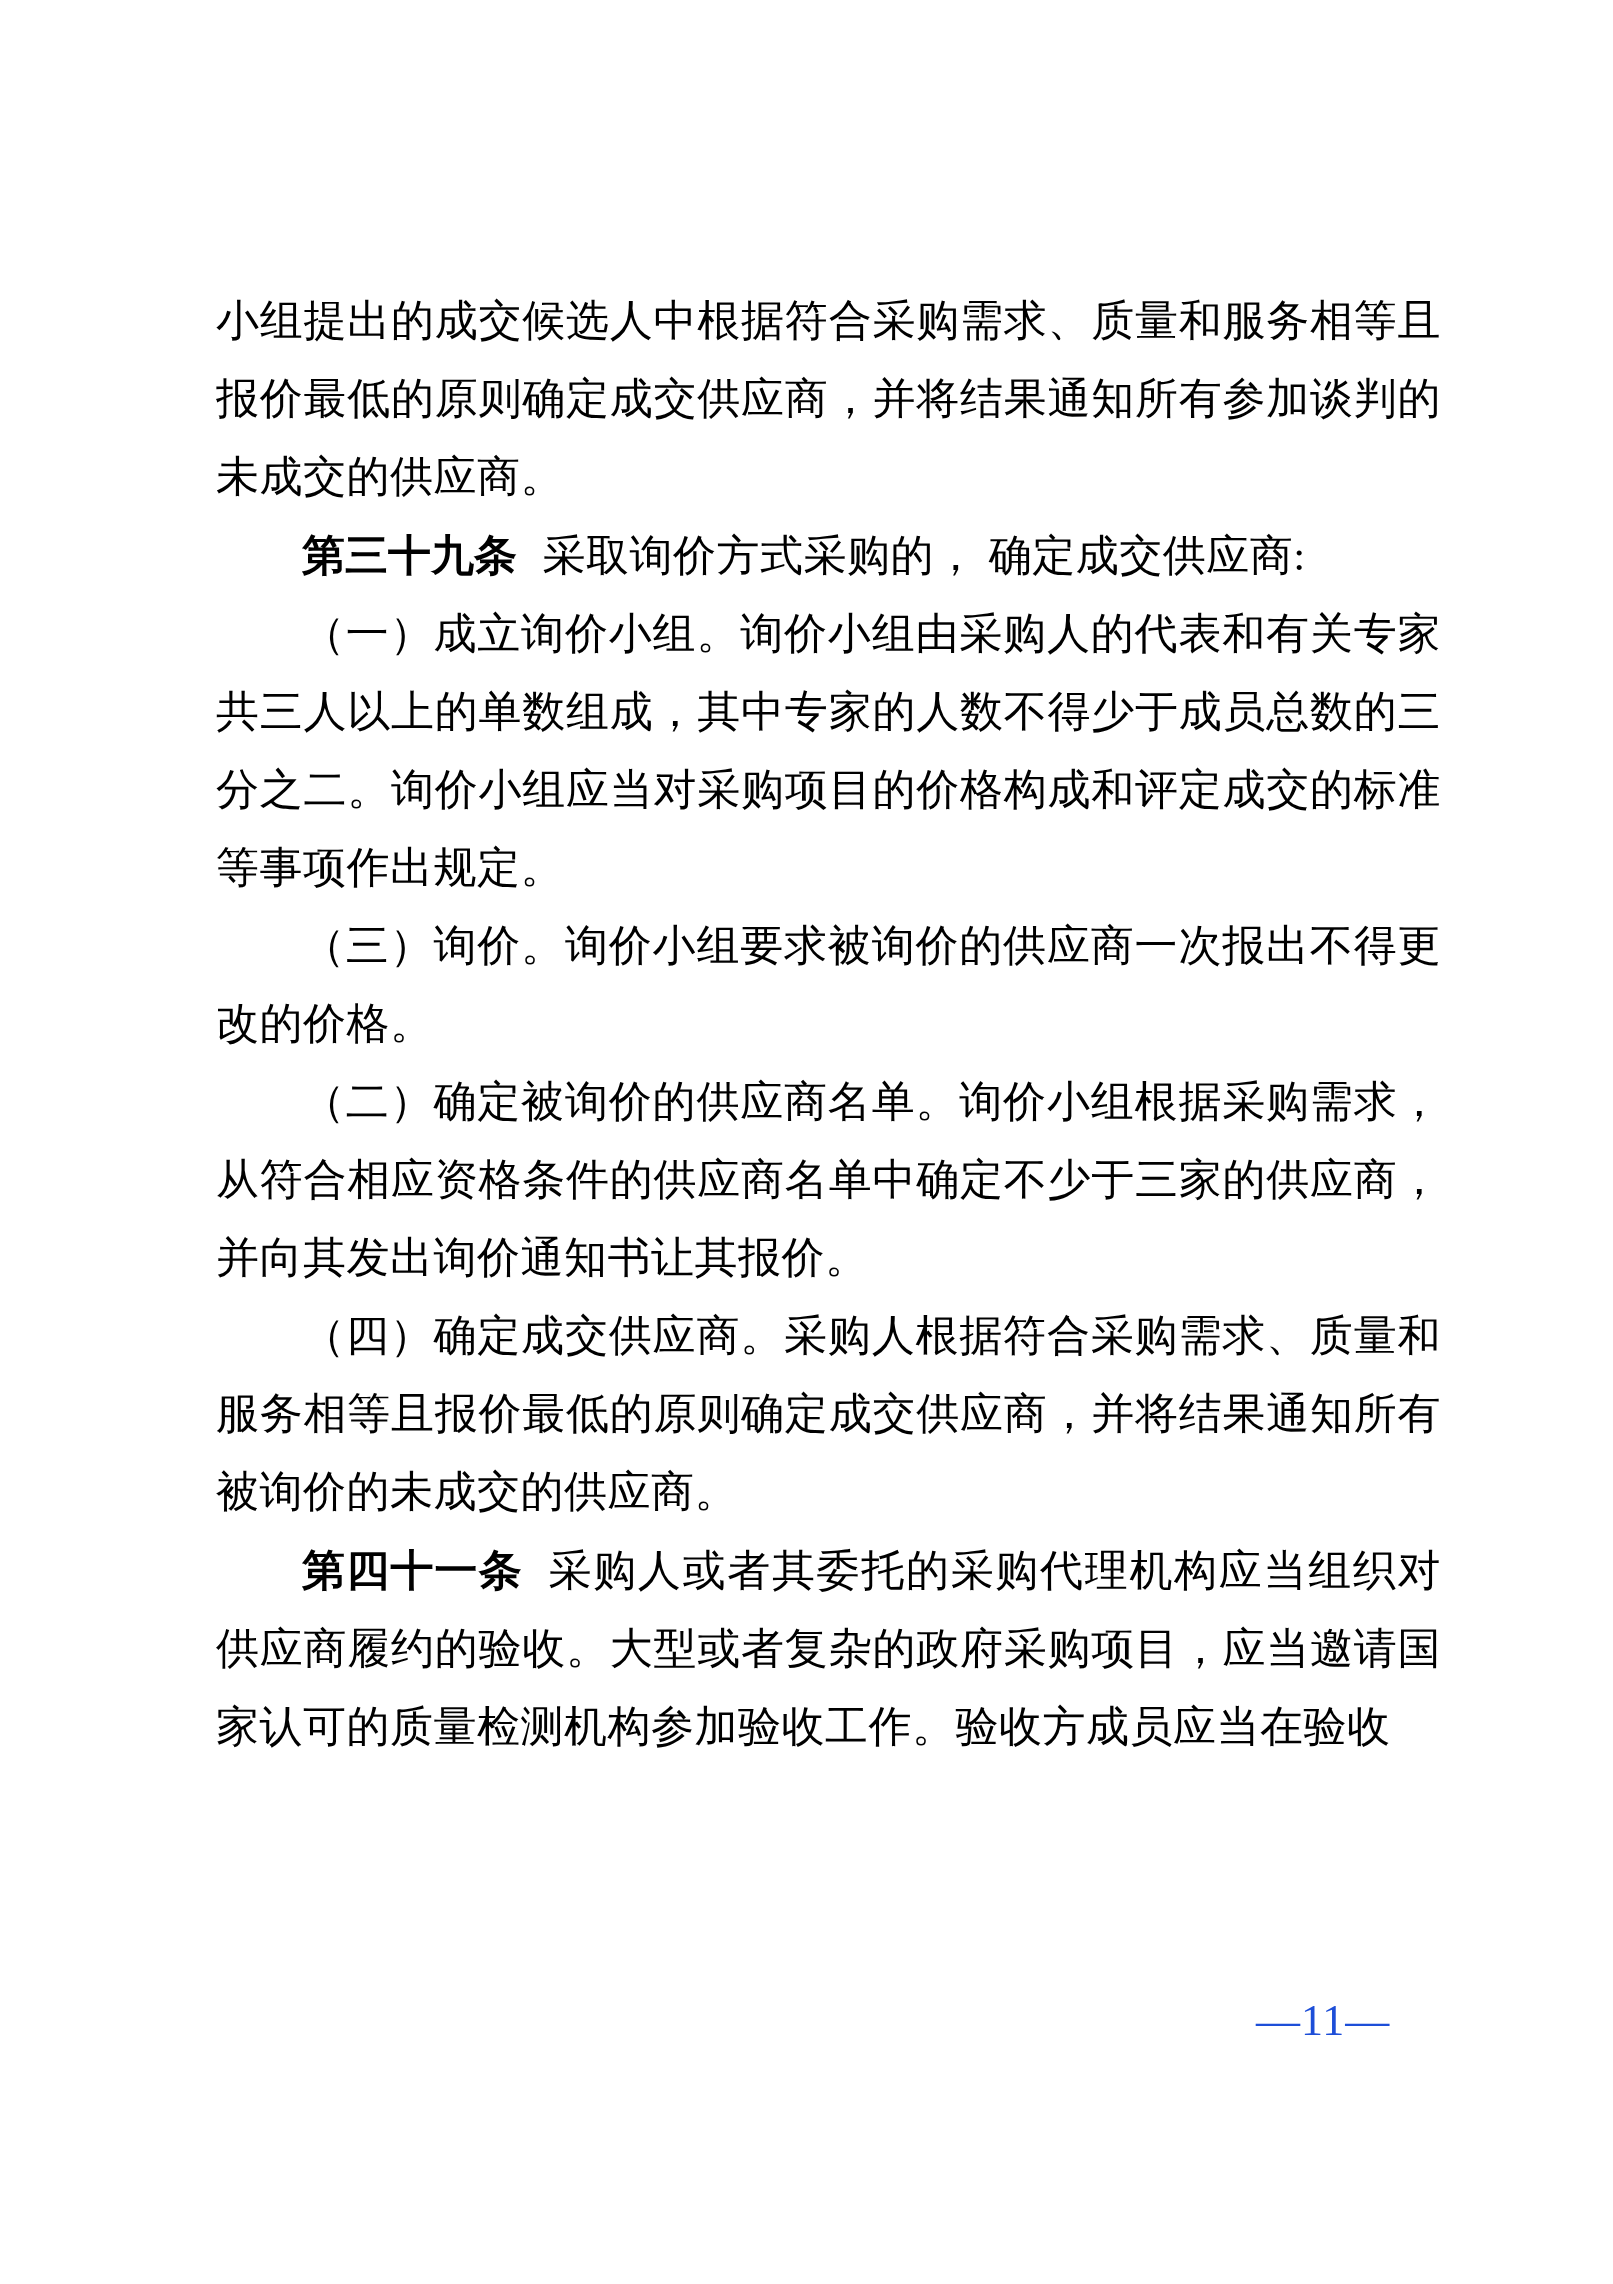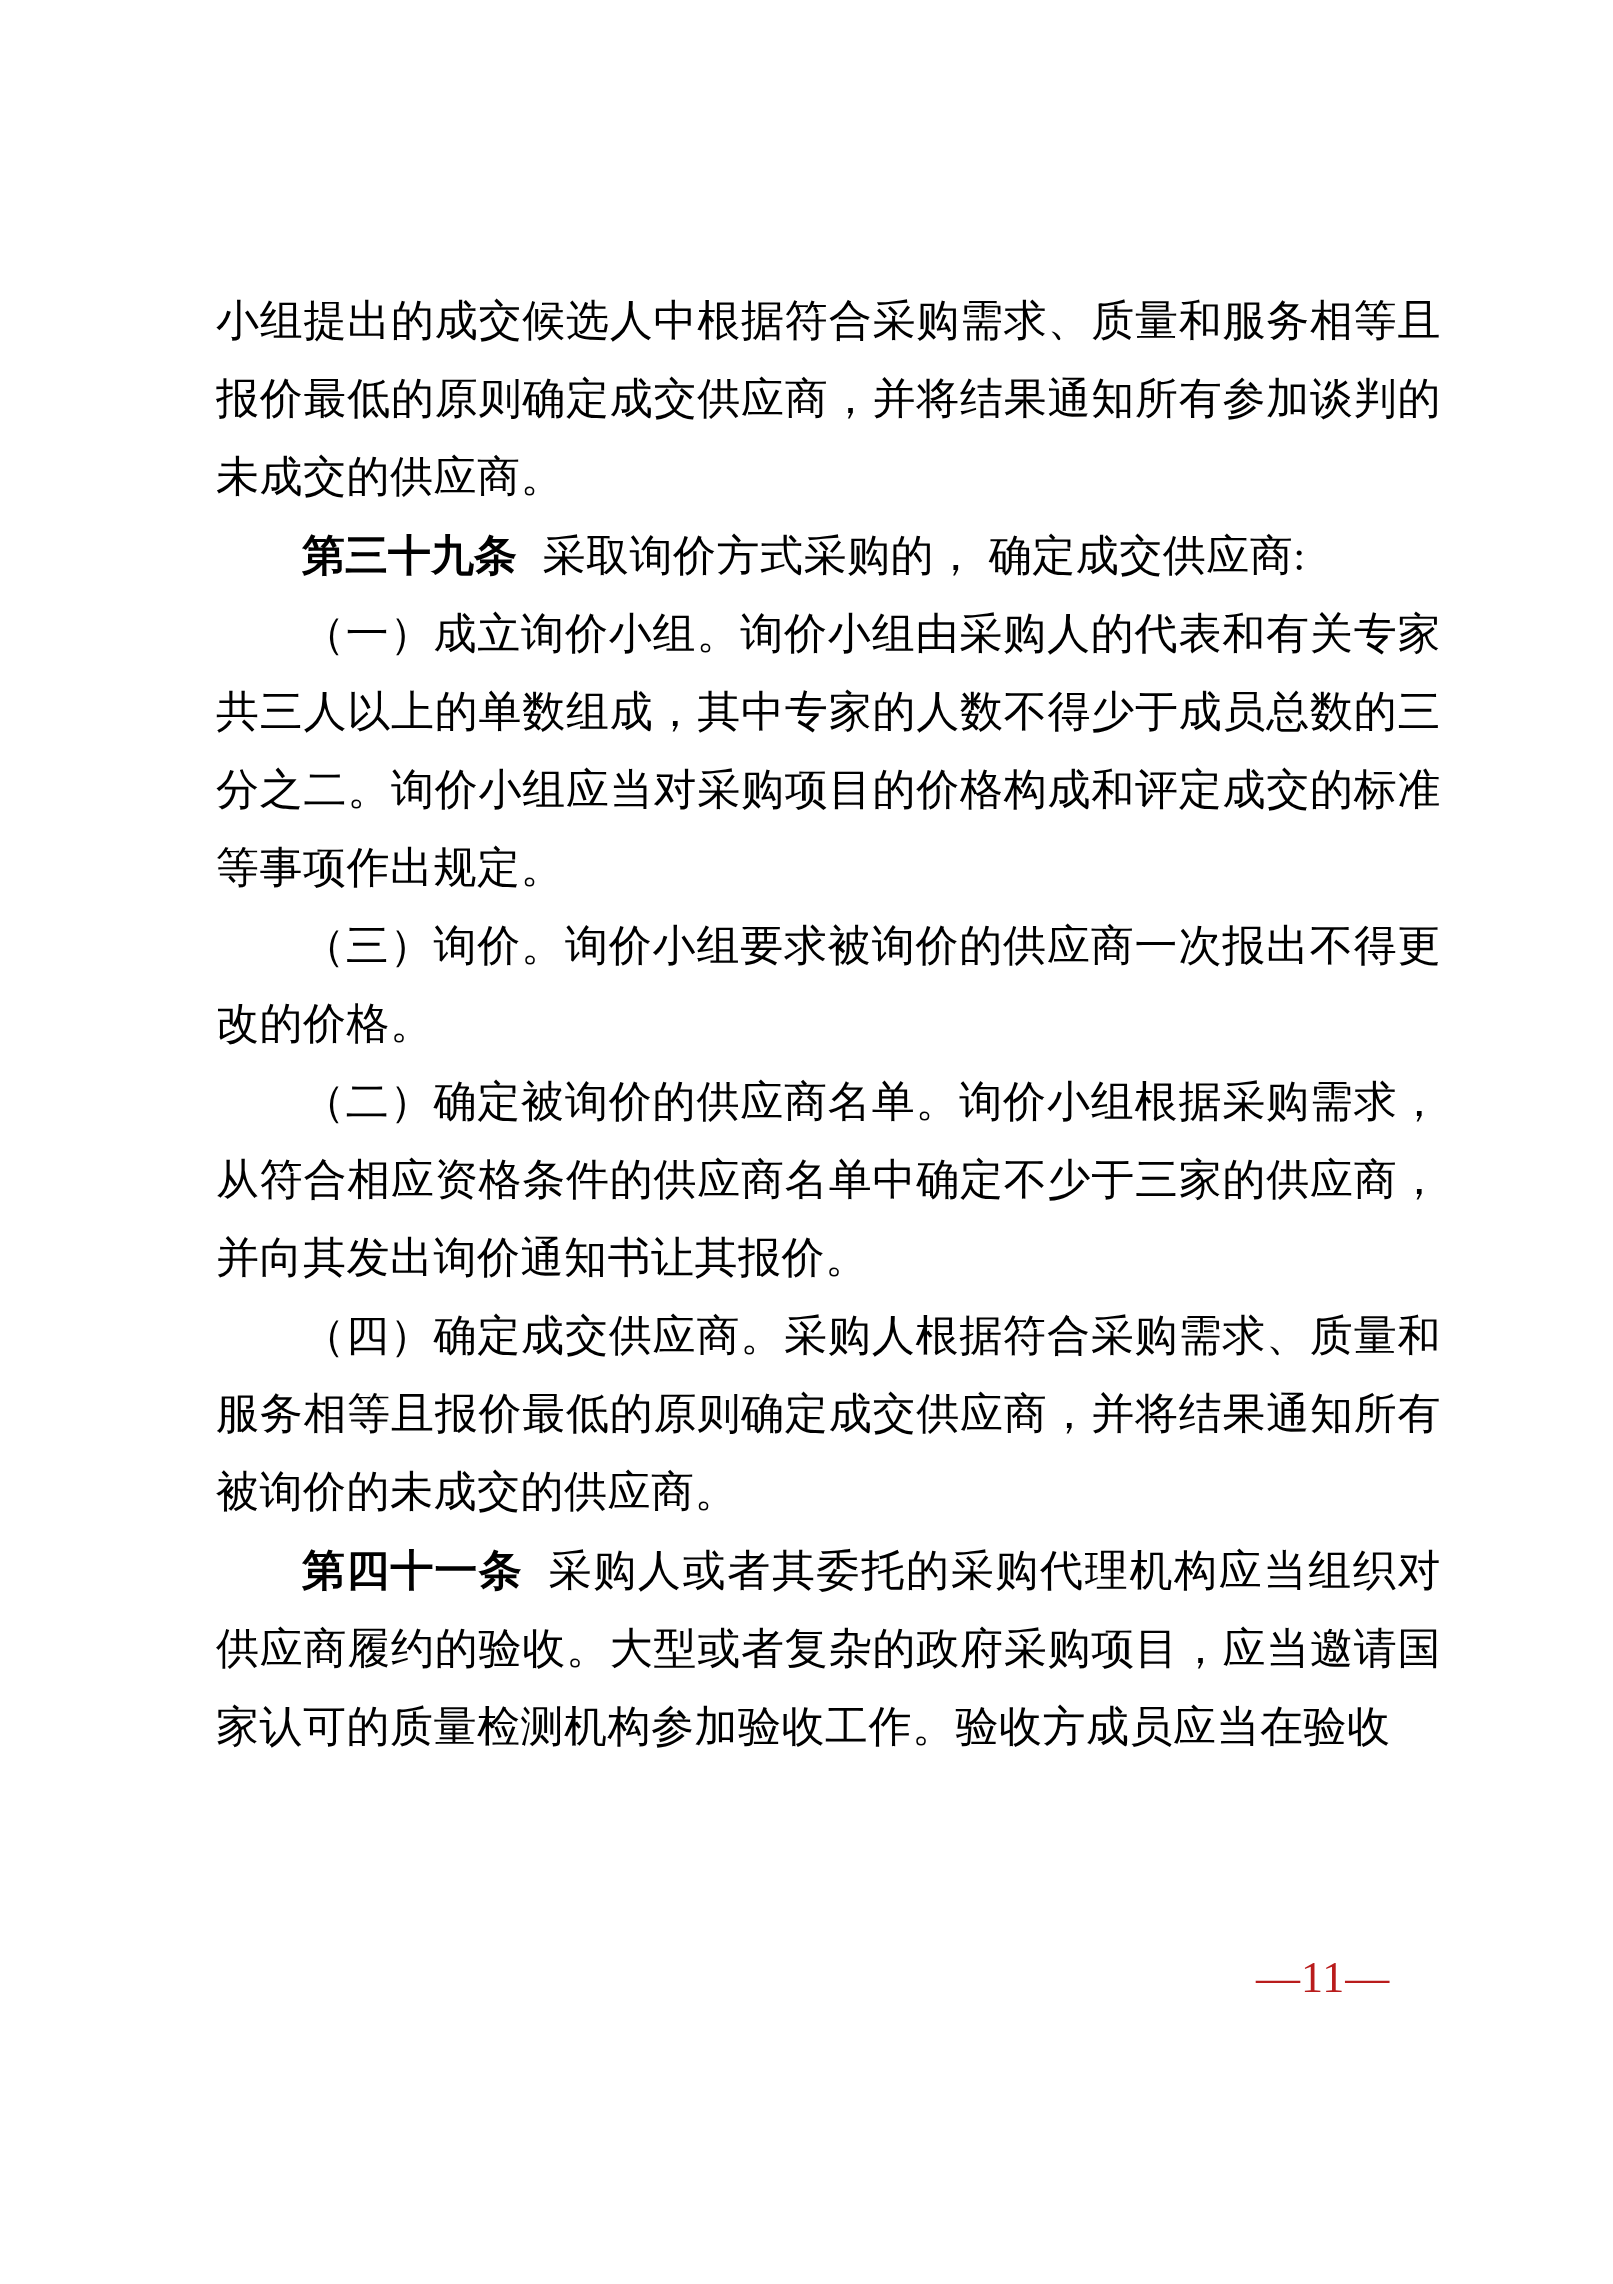--- a/index.html
+++ b/index.html
@@ -36,25 +36,25 @@
   }
   .lead {
     font-family: "Liberation Sans", sans-serif;
     font-weight: 700;
     letter-spacing: 0;
     margin-right: 25.5px;
   }
   .page-number {
     position: absolute;
     left: 1256px;
-    top: 1952px;
+    top: 1995px;
     font-family: "Liberation Serif", serif;
     font-size: 44px;
     letter-spacing: 1px;
-    color: #b91c1c;
+    color: #1d4ed8;
     white-space: nowrap;
   }
 </style>
 </head>
 <body>
 
 <div class="page">
   <div class="content">
 
     <p class="para"><span>小组提出的成交候选人中根据符合采购需求、质量和服务相等且报价最低的原则确定成交供应商，并将结果通知所有参加谈判的未成交的供应商。</span></p>

